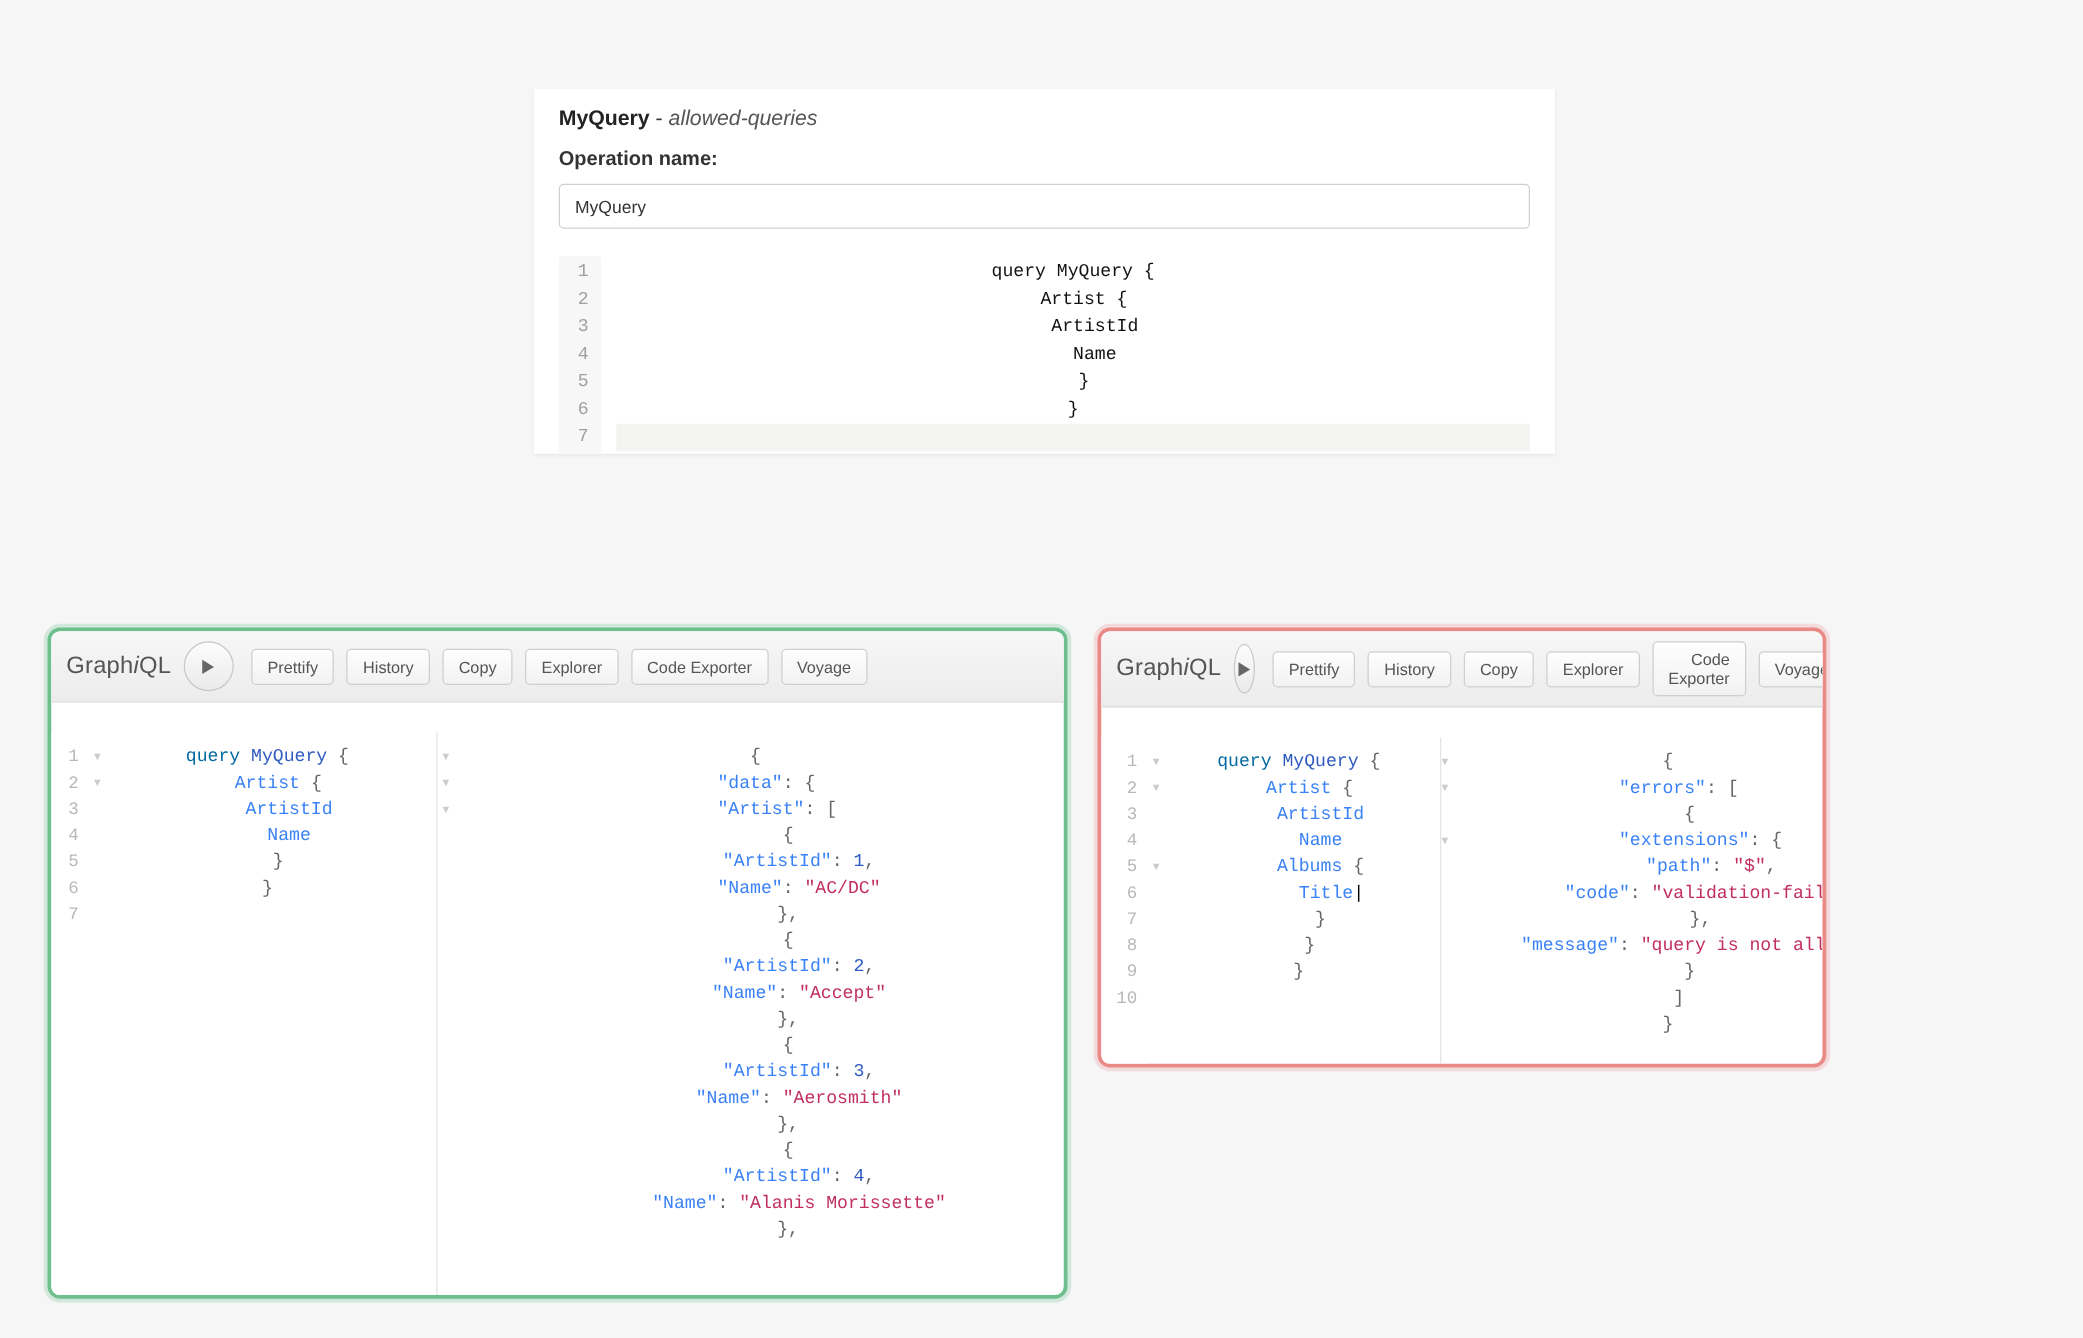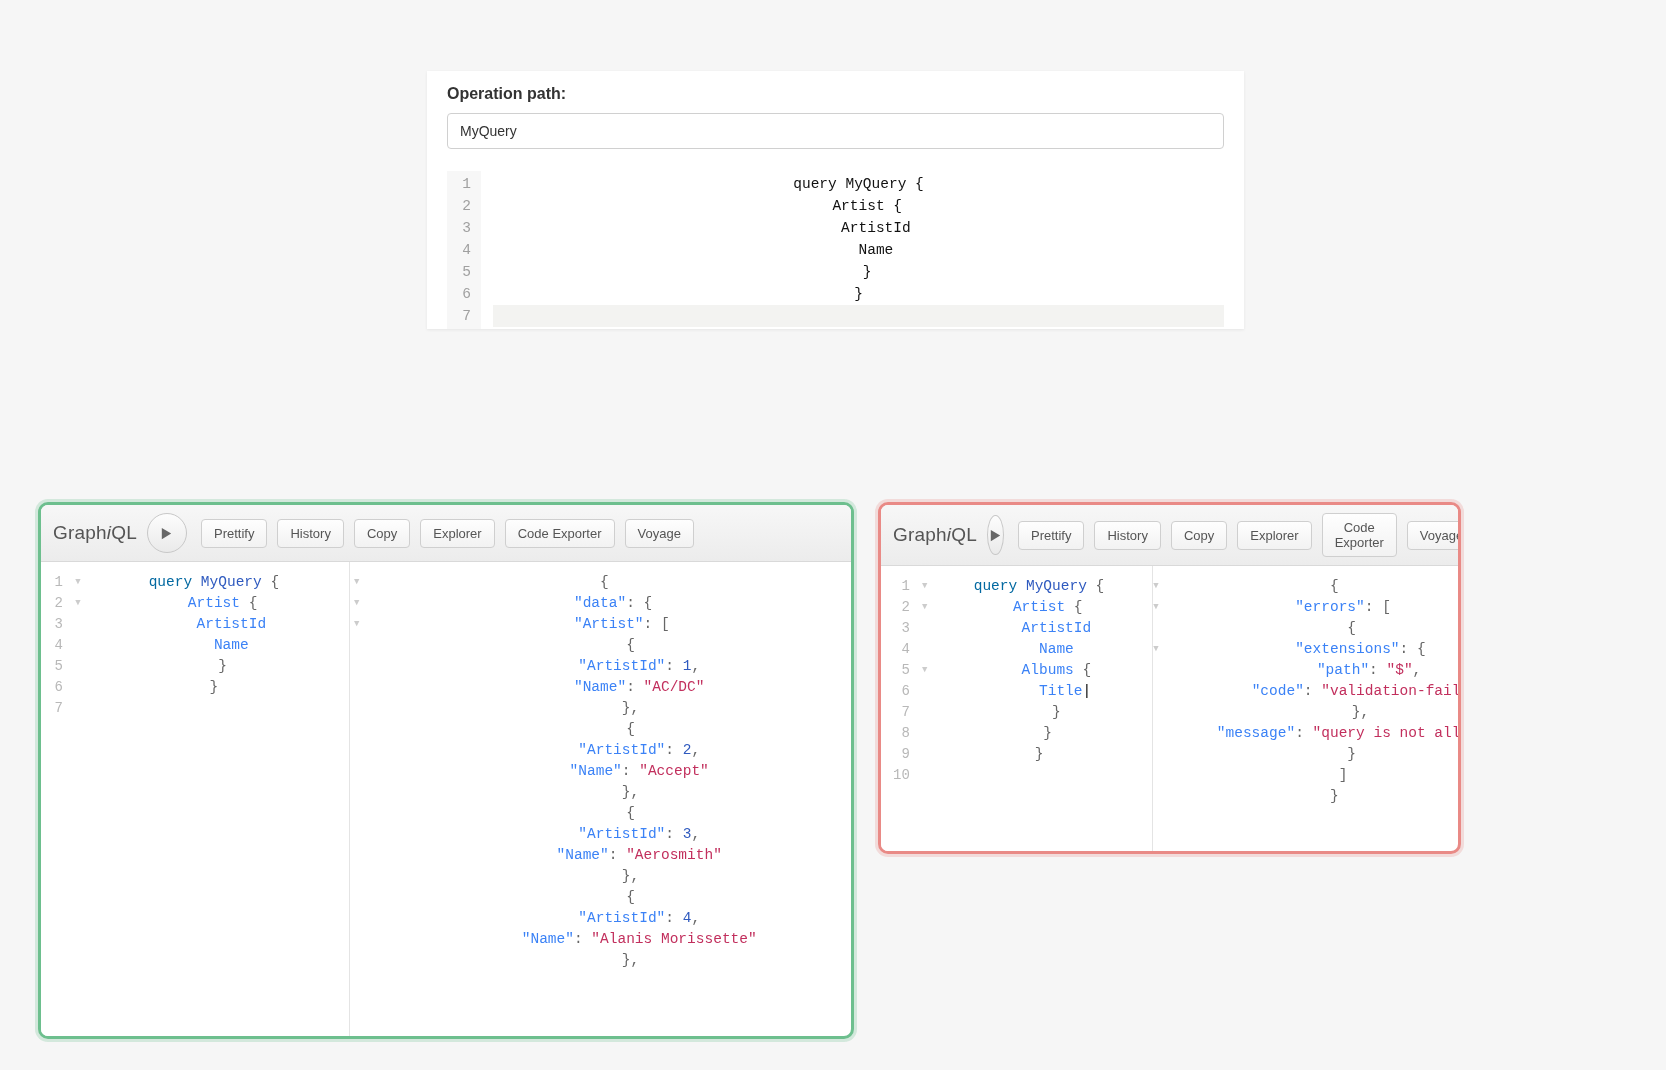--- a/index.html
+++ b/index.html
@@ -68,20 +68,21 @@
   .punct { color:#666; }
 
   
   .graphiql-panel {
     position: absolute;
     background: #fff;
     border-radius: 10px;
     overflow: hidden;
     display:flex;
     flex-direction: column;
+    gap: 24px;
   }
   .panel-left {
     top: 502px; left: 38px; width: 816px; height: 537px;
     border: 3px solid #6dbf8e;
     box-shadow: 0 0 0 3px rgba(109,191,142,0.25);
   }
   .panel-right {
     top: 502px; left: 878px; width: 583px; height: 352px;
     border: 3px solid #e98a86;
     box-shadow: 0 0 0 3px rgba(233,138,134,0.25);
@@ -107,20 +108,21 @@
   }
   .play-btn svg { width:15px; height:15px; fill:#666; }
   .tbtn {
     border:1px solid #cfcfcf;
     background: linear-gradient(#fefefe,#f2f2f2);
     color:#555;
     font-size: 13px;
     padding: 6px 12px;
     border-radius: 4px;
     cursor:pointer;
+    text-align:right;
   }
   .panes {
     flex:1;
     display:flex;
     min-height:0;
     overflow:hidden;
   }
   .pane {
     flex:1;
     display:flex;
@@ -143,21 +145,26 @@
   .pane .gutter { padding-top:10px; padding-bottom:10px; font-size:14px; background:#fff; color:#b8b8b8; min-width:30px; padding-right:8px; padding-left:12px; }
   .pane .gutter .ln { height:21px; }
   .pane .code-body { padding:10px 12px 10px 6px; }
   .pane .code-body .line { height:21px; }
   .caret::after { content:"|"; color:#000; animation: none; }
 </style>
 </head>
 <body>
 
 <div class="panel-top">
-  <div class="label">Operation path:</div>
+  <div class="title-row">
+    <b>MyQuery</b>
+    <span> - </span>
+    <i>allowed-queries</i>
+  </div>
+  <div class="label">Operation name:</div>
   <input type="text" value="MyQuery" style="">
   <div class="code-editor mono" id="top-editor">
       <div class="gutter">
         <span class="ln">1</span>
         <span class="ln">2</span>
         <span class="ln">3</span>
         <span class="ln">4</span>
         <span class="ln">5</span>
         <span class="ln">6</span>
         <span class="ln">7</span>

